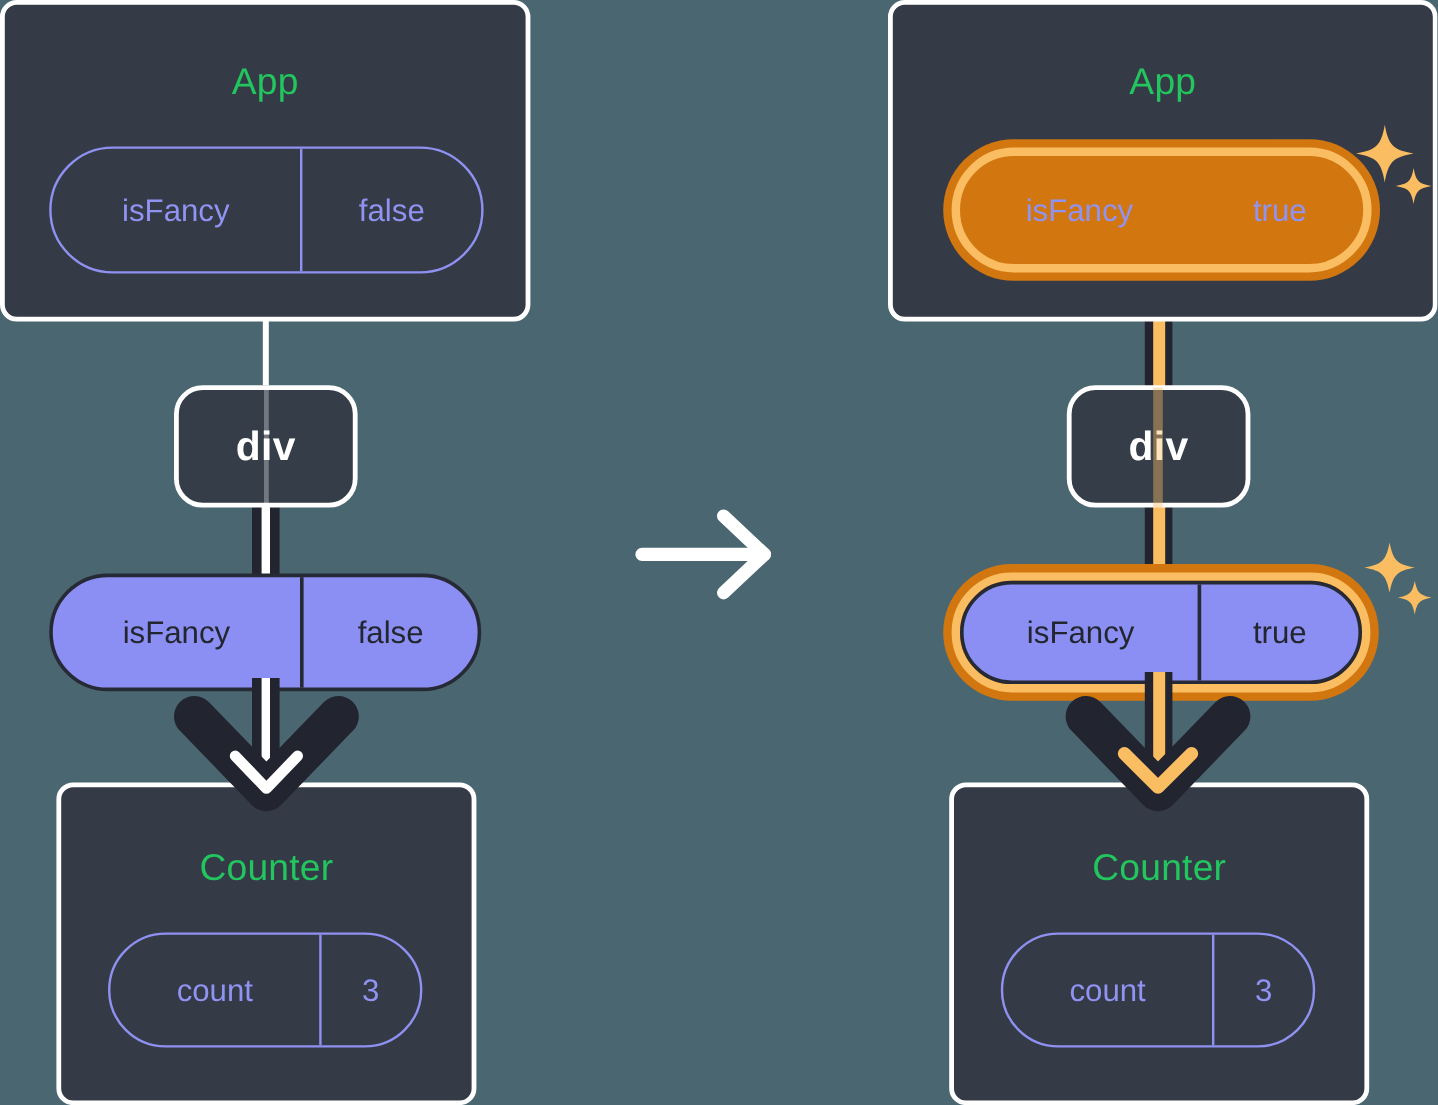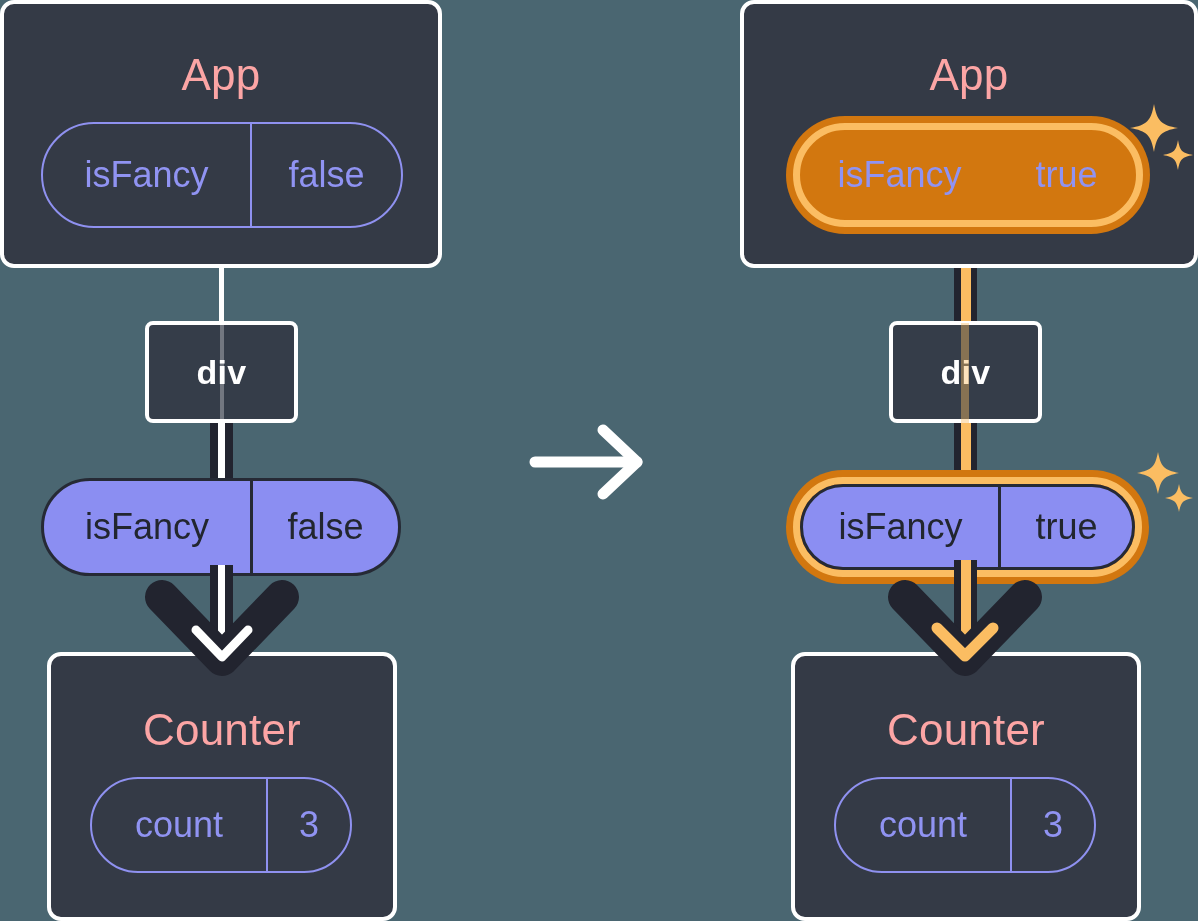--- a/index.html
+++ b/index.html
@@ -22,30 +22,30 @@
     position: absolute;
     background: #343a46;
     border: 4px solid #ffffff;
     border-radius: 14px;
     z-index: 6;
   }
   .panel-title {
     position: absolute;
     left: 0; right: 0;
     text-align: center;
-    color: #fca5a5;
-    font-size: 44px;
+    color: #22c55e;
+    font-size: 31px;
     font-weight: 400;
     letter-spacing: .2px;
   }
   .divbox {
     position: absolute;
     background: rgba(52,58,70,0.93);
     border: 4px solid #ffffff;
-    border-radius: 8px;
+    border-radius: 24px;
     z-index: 7;
     display: flex;
     align-items: center;
     justify-content: center;
   }
   .divbox span {
     color: #ffffff;
     font-size: 34px;
     font-weight: 700;
     letter-spacing: .3px;
@@ -56,21 +56,21 @@
     position: absolute;
     display: flex;
     align-items: stretch;
     border-radius: 999px;
     z-index: 9;
   }
   .pill .seg {
     display: flex;
     align-items: center;
     justify-content: center;
-    font-size: 36px;
+    font-size: 26px;
     white-space: nowrap;
   }
   .pill .seg.key { flex: 0 0 auto; }
   .pill .seg.val { flex: 1 1 auto; }
 
   
   .pill.outline {
     border: 2px solid #8f91f0;
     background: transparent;
   }

